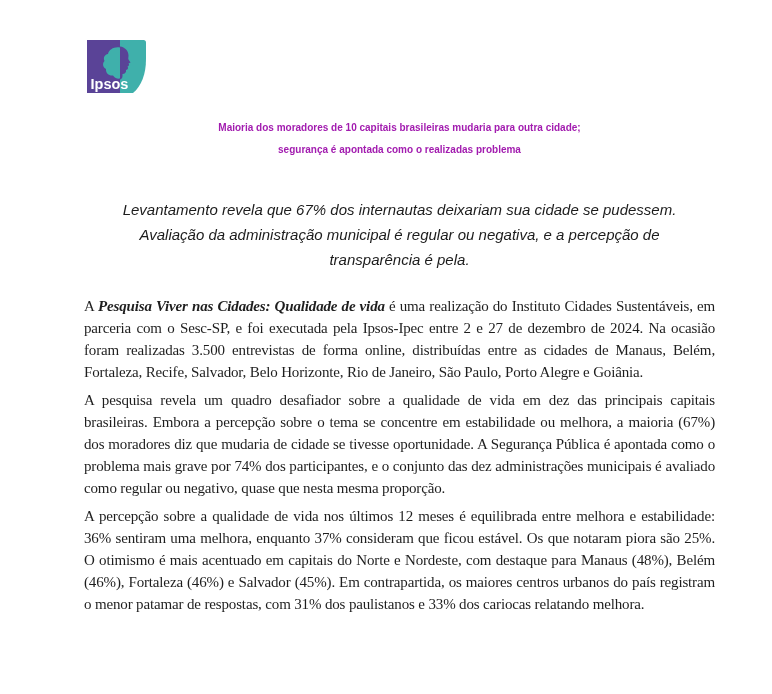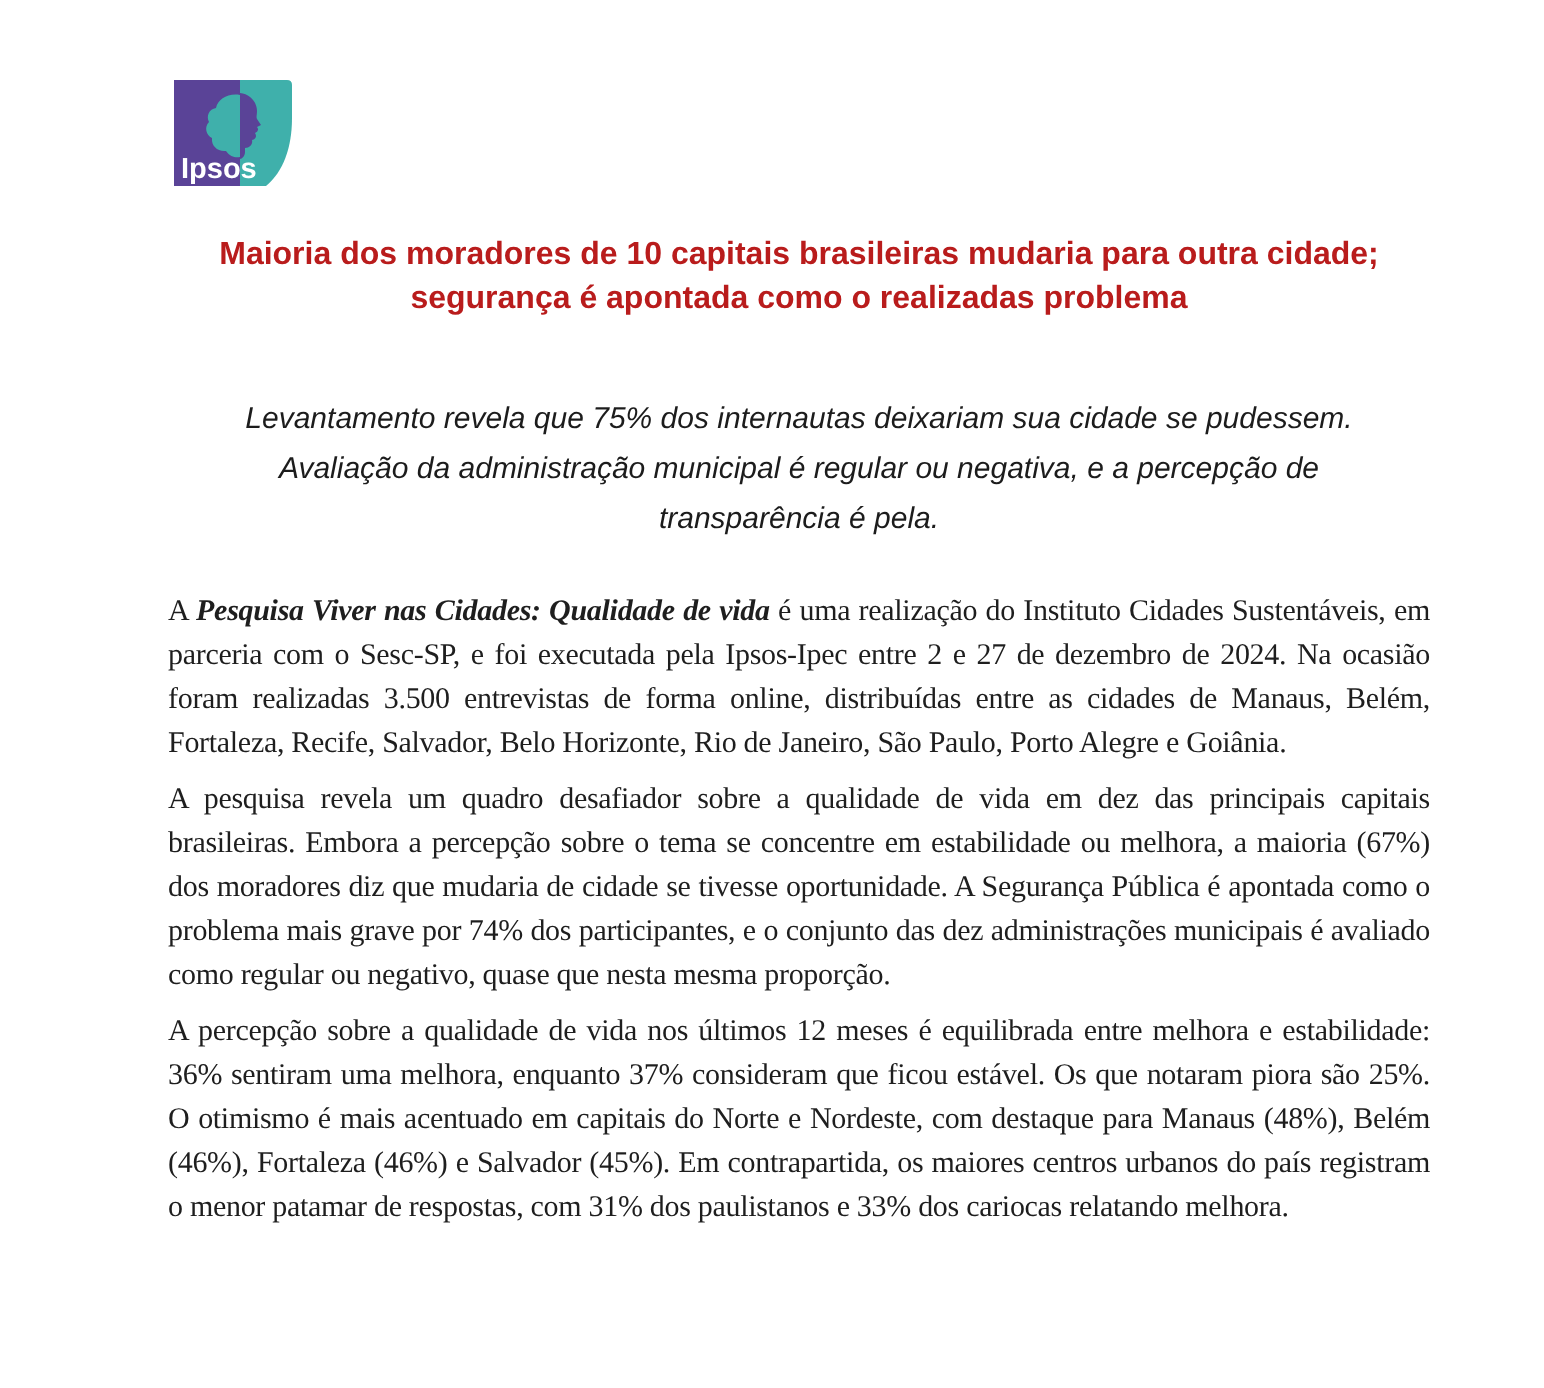--- a/index.html
+++ b/index.html
@@ -21,25 +21,25 @@
     padding: 40px 57px 0 84px;
     background: #ffffff;
   }
   .logo-wrap {
     margin-left: 3px;
     width: 59px;
     height: 53px;
   }
   .headline {
     margin: 24px 0 0 0;
-    font-size: 16px;
+    font-size: 10px;
     line-height: 22px;
     font-weight: bold;
     text-align: center;
-    color: #b91c1c;
+    color: #a21caf;
   }
   .headline .line { display: block; }
   .subtitle {
     margin-top: 36px;
     font-style: italic;
     font-size: 15px;
     line-height: 25px;
     text-align: center;
     color: #1c1c1c;
   }
@@ -89,21 +89,21 @@
       <text x="3.5" y="49" font-size="14.5" font-weight="bold" font-family="Liberation Sans, sans-serif" fill="#ffffff">Ipsos</text>
     </svg>
   </div>
 
   <h1 class="headline">
     <span class="line">Maioria dos moradores de 10 capitais brasileiras mudaria para outra cidade;</span>
     <span class="line">segurança é apontada como o realizadas problema</span>
   </h1>
 
   <div class="subtitle">
-    <span class="line">Levantamento revela que 75% dos internautas deixariam sua cidade se pudessem.</span>
+    <span class="line">Levantamento revela que 67% dos internautas deixariam sua cidade se pudessem.</span>
     <span class="line">Avaliação da administração municipal é regular ou negativa, e a percepção de</span>
     <span class="line">transparência é pela.</span>
   </div>
 
   <p class="body-p">
     <span>A </span><span class="emph">Pesquisa Viver nas Cidades: Qualidade de vida</span><span> é uma realização do Instituto Cidades Sustentáveis, em parceria com o Sesc-SP, e foi executada pela Ipsos-Ipec entre 2 e 27 de dezembro de 2024. Na ocasião foram realizadas 3.500 entrevistas de forma online, distribuídas entre as cidades de Manaus, Belém, Fortaleza, Recife, Salvador, Belo Horizonte, Rio de Janeiro, São Paulo, Porto Alegre e Goiânia.</span>
   </p>
 
   <p class="body-p">A pesquisa revela um quadro desafiador sobre a qualidade de vida em dez das principais capitais brasileiras. Embora a percepção sobre o tema se concentre em estabilidade ou melhora, a maioria (67%) dos moradores diz que mudaria de cidade se tivesse oportunidade. A Segurança Pública é apontada como o problema mais grave por 74% dos participantes, e o conjunto das dez administrações municipais é avaliado como regular ou negativo, quase que nesta mesma proporção.</p>
 

